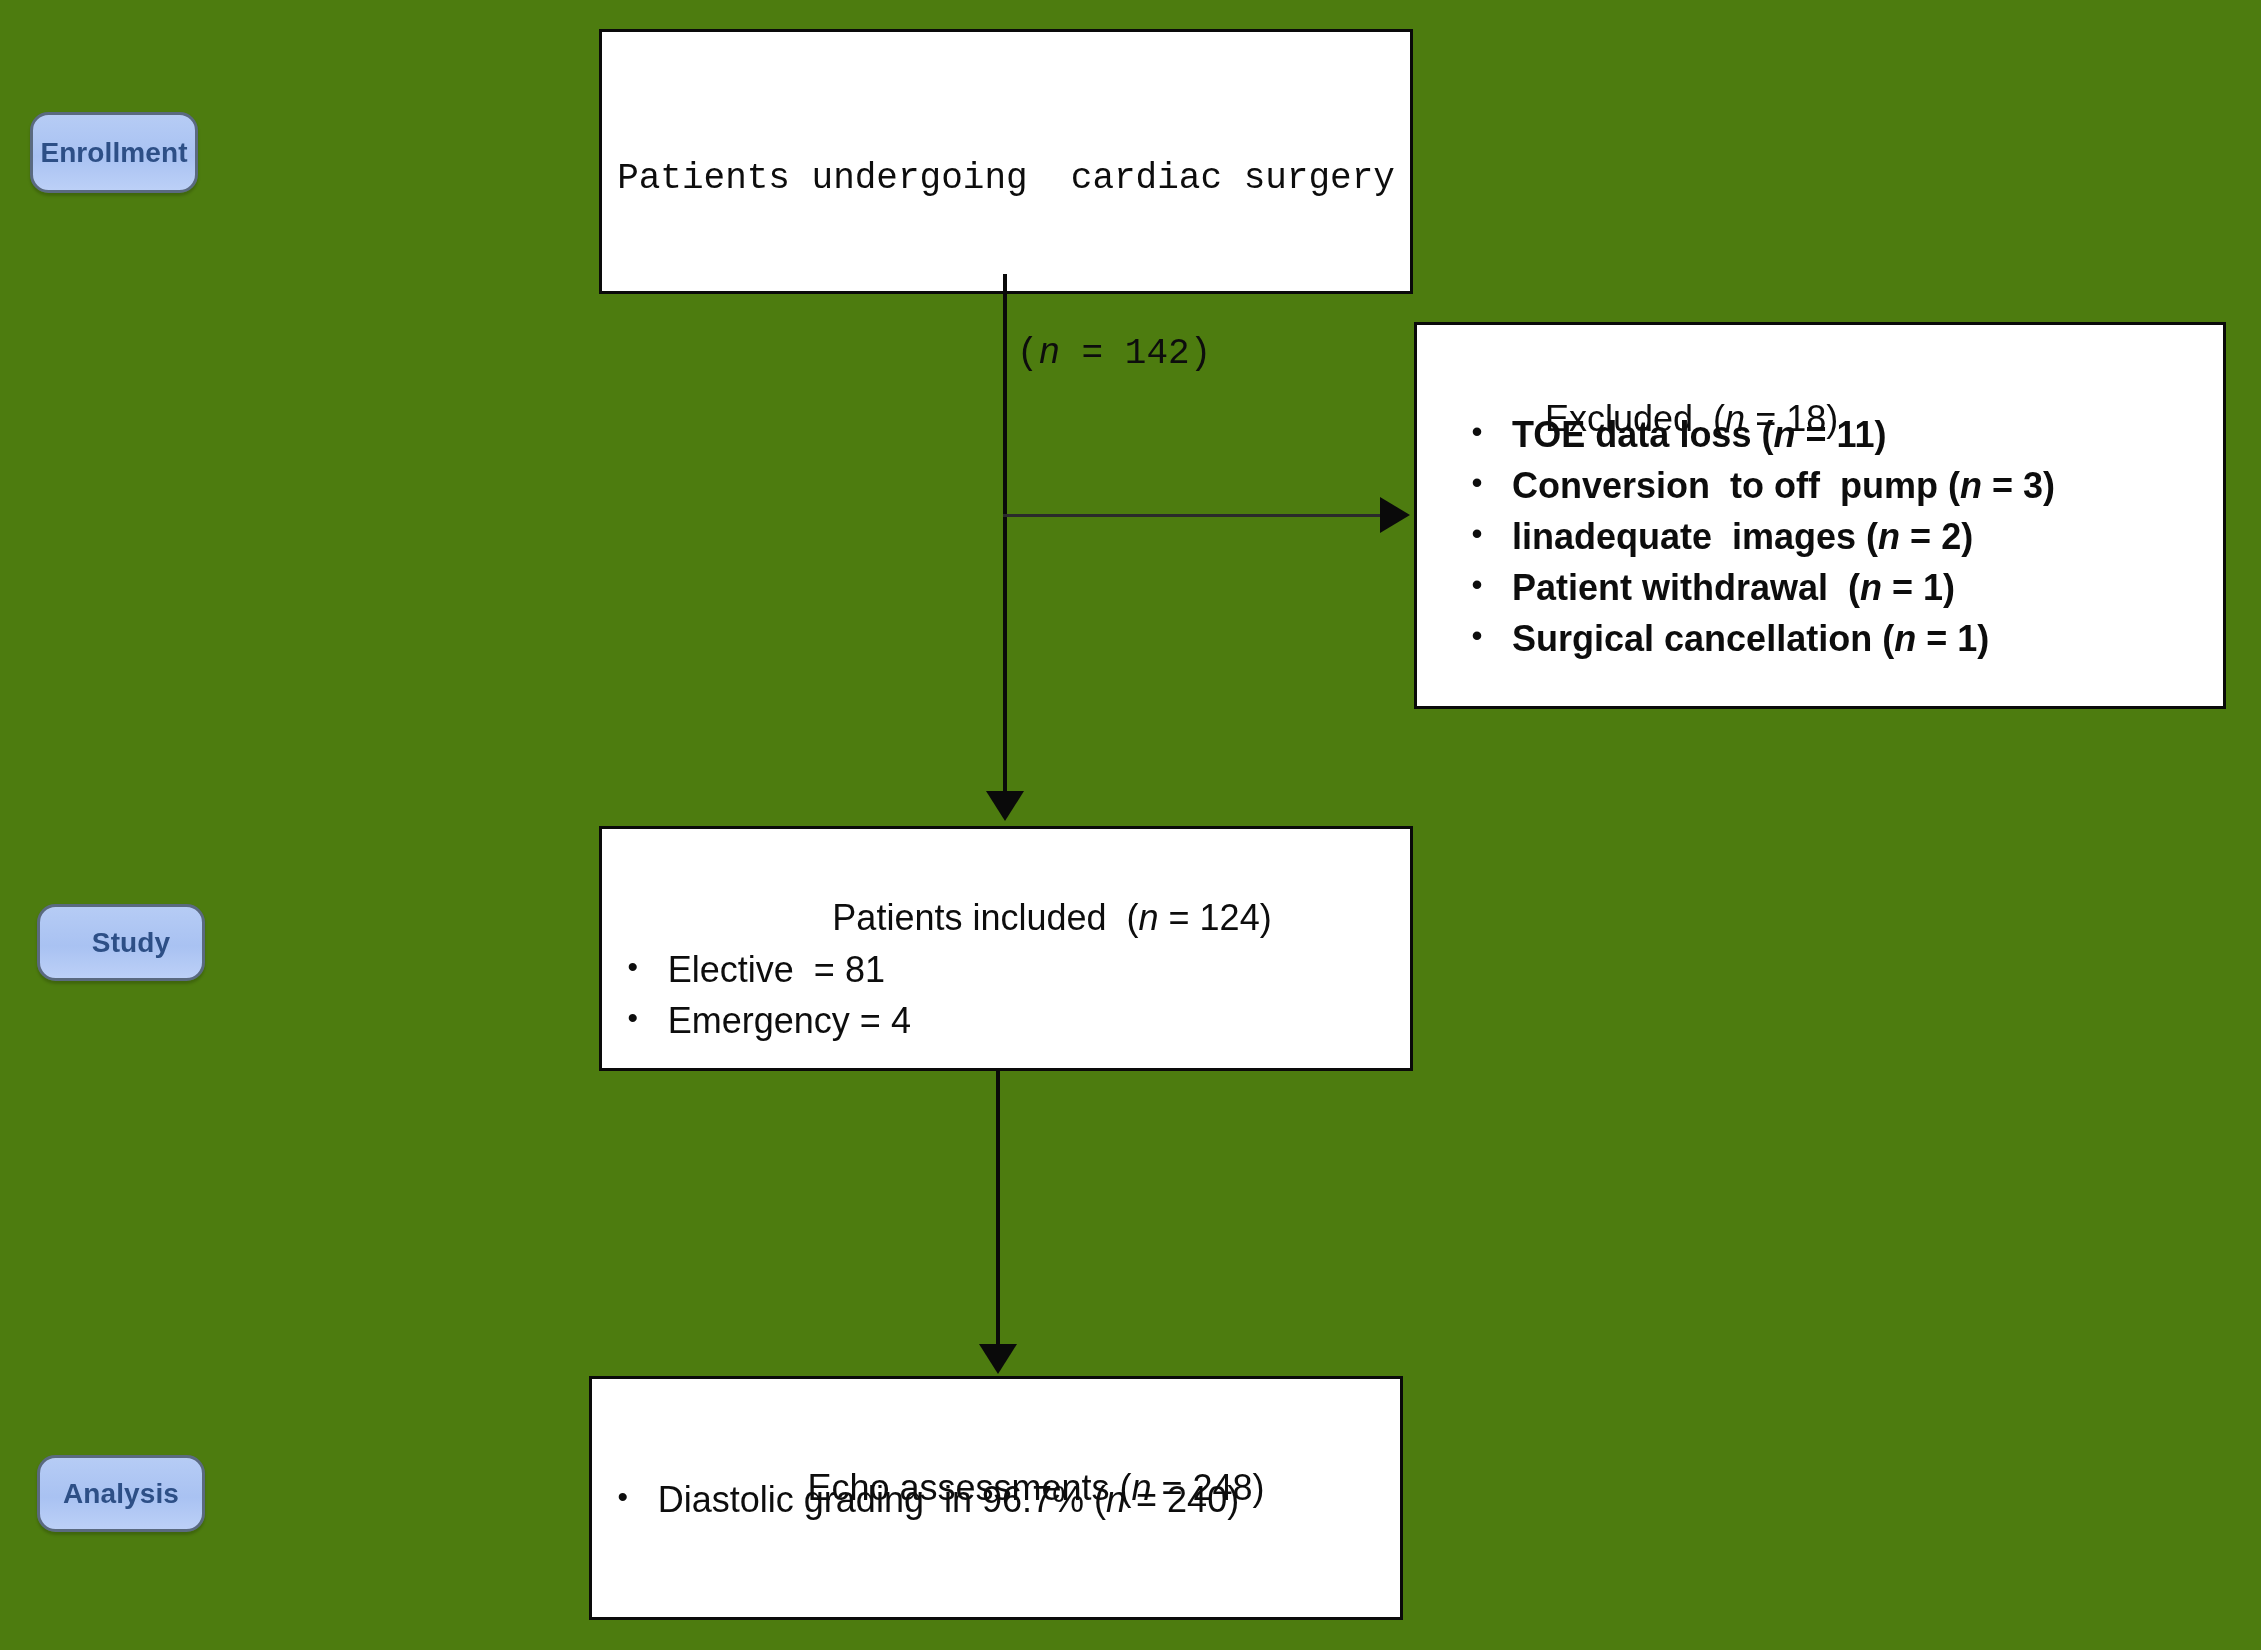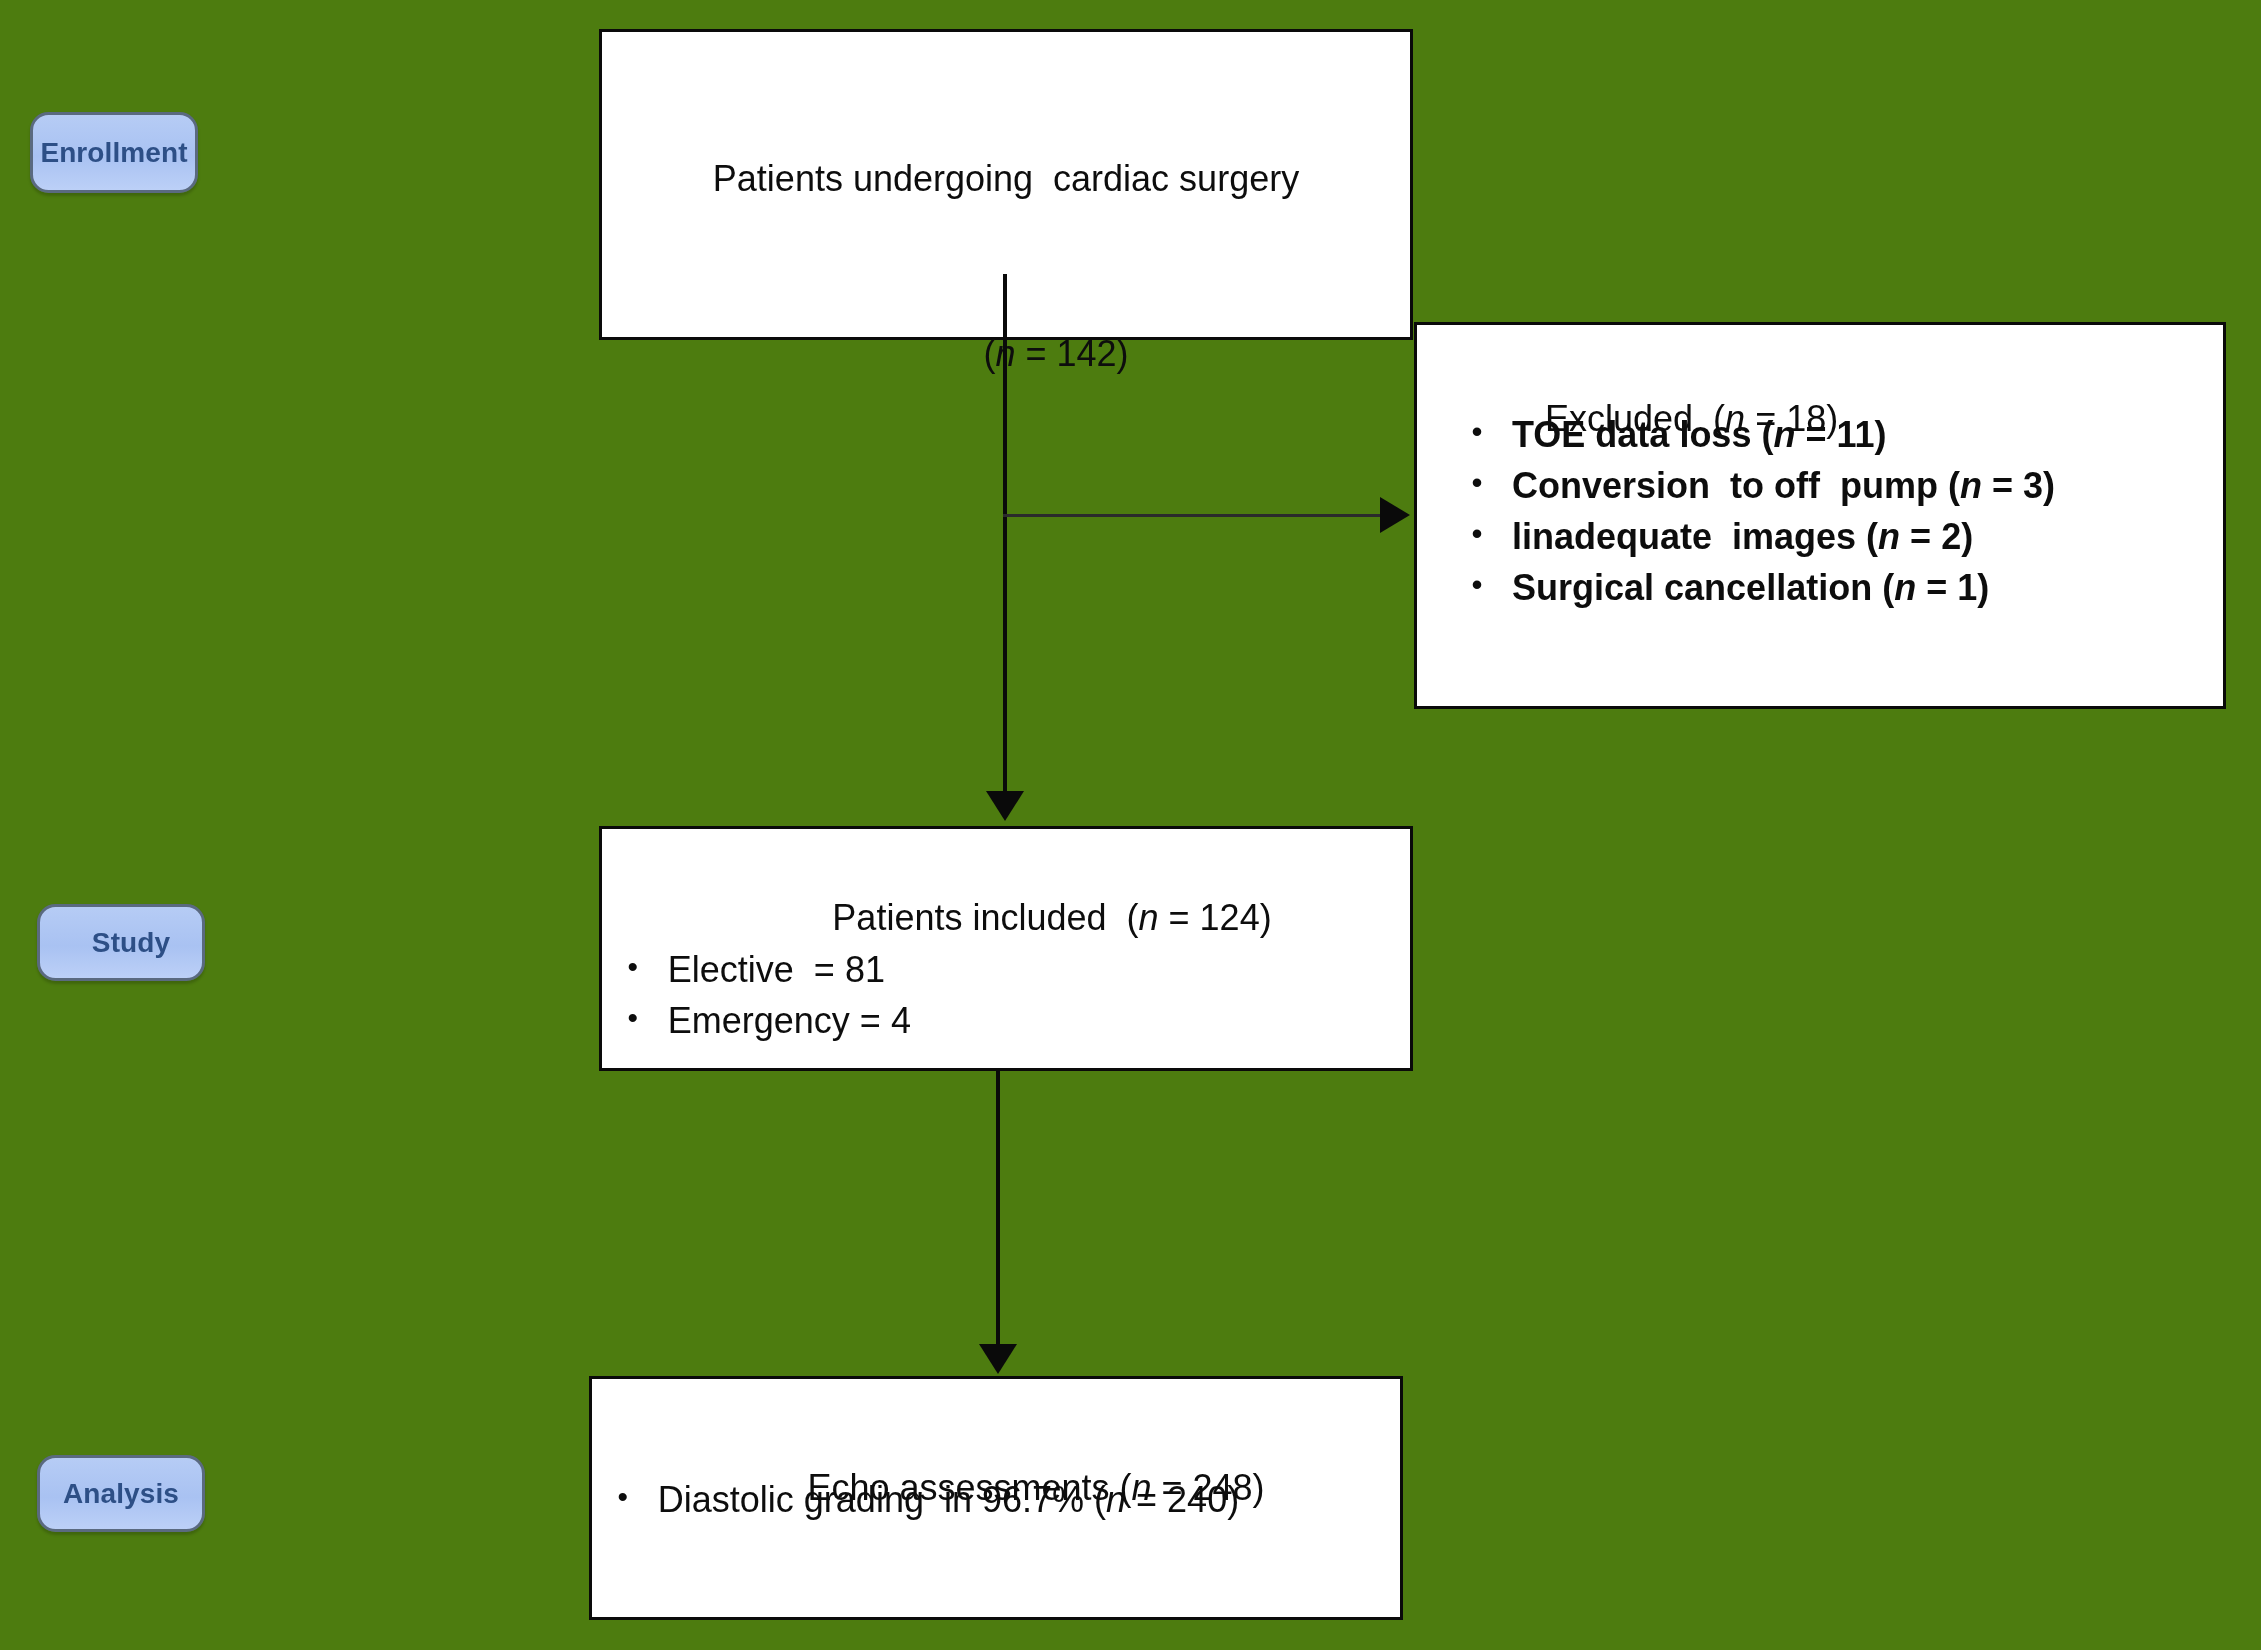--- a/index.html
+++ b/index.html
@@ -121,41 +121,42 @@
   </div>
 
   <div class="stage-badge" style="left:37px; top:904px; width:168px; height:77px;padding-left:20px;">
     <span class="stage-label">Study</span>
   </div>
 
   <div class="stage-badge" style="left:37px; top:1455px; width:168px; height:77px;">
     <span class="stage-label">Analysis</span>
   </div>
 
-  <div class="flow-box" style="left:599px; top:29px; width:814px; height:311px;">
+  <div class="flow-box" style="left:599px; top:29px; width:814px; height:265px;font-family:Liberation Mono, monospace;">
     <div class="box-inner">
       <div class="box-title center" style="position:absolute; left:0; right:0; top:37px;">
         <div><span>Patients undergoing  cardiac surgery</span></div>
         <div>
           <span>(</span><span class="ital">n</span><span> = 142)</span>
         </div>
       </div>
     </div>
   </div>
 
   <div class="flow-box" style="left:1414px; top:322px; width:812px; height:387px;padding-left:28px;">
     <div class="box-inner">
       <div class="box-title left" style="position:absolute; left:20px; top:28px;">
         <span>Excluded  (</span><span class="ital">n</span><span> = 18)</span>
       </div>
 
       <ul class="bullet-list" style="position:absolute; left:14px; top:84px;font-weight:bold;">
         <li><span>TOE data loss (</span><span class="ital">n</span><span> = 11)</span></li>
         <li><span>Conversion  to off  pump (</span><span class="ital">n</span><span> = 3)</span></li>
         <li><span>linadequate  images (</span><span class="ital">n</span><span> = 2)</span></li>
+        <li><span>Patient withdrawal  (</span><span class="ital">n</span><span> = 1)</span></li>
         <li><span>Surgical cancellation (</span><span class="ital">n</span><span> = 1)</span></li>
       </ul>
     </div>
   </div>
 
   <div class="flow-box" style="left:599px; top:826px; width:814px; height:245px;">
     <div class="box-inner">
       <div class="box-title center" style="position:absolute; left:12px; right:0; top:23px;">
         <span>Patients included  (</span><span class="ital">n</span><span> = 124)</span>
       </div>

